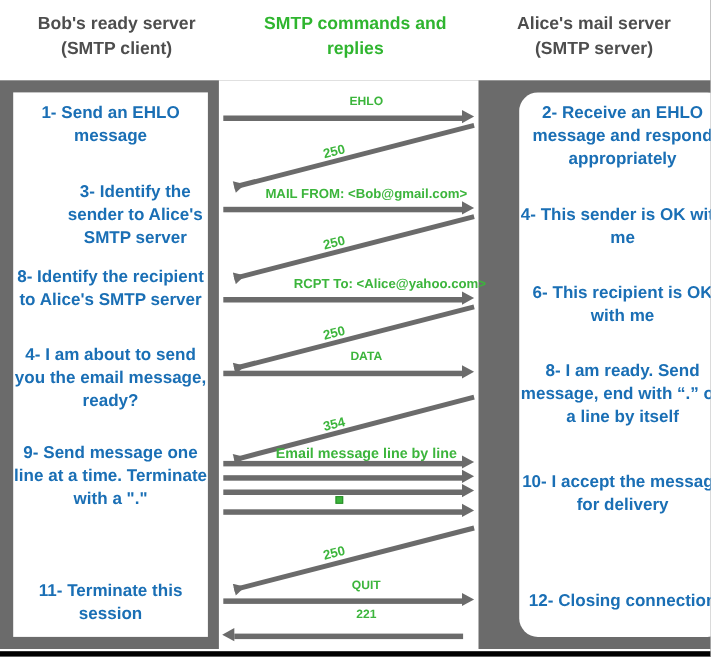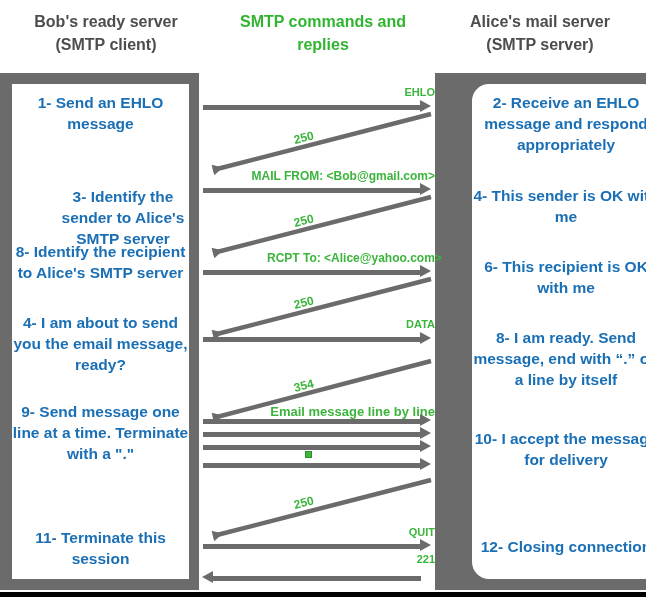--- a/index.html
+++ b/index.html
@@ -56,21 +56,21 @@
   }
 
   
   #lane{
     position:absolute;left:199px;top:73px;width:236px;height:517px;
   }
   .msg-label{
     position:absolute;
     color:#3cb53c;
     font-weight:bold;
-    text-align:right;
+    text-align:center;
     white-space:nowrap;
     left:0;right:0;padding-left:32px;
   }
   .msg-label.sm{font-size:11px;}
   .msg-label.md{font-size:12px;}
   .msg-label.lg{font-size:13px;}
 
   .code-label{
     position:absolute;
     color:#3cb53c;
@@ -119,21 +119,21 @@
     <div>Alice's mail server</div>
     <div>(SMTP server)</div>
   </div>
 
   <div id="frame">
     <div id="frame-inner"></div>
   </div>
 
   <div class="panel" id="panel-left">
     <div class="step" style="top:8px;">1- Send an EHLO message</div>
-    <div class="step" style="top:102px;margin-left:45px;">3- Identify the sender to Alice's SMTP server</div>
+    <div class="step" style="top:80px;margin-left:45px;">3- Identify the sender to Alice's SMTP server</div>
     <div class="step" style="top:157px;">8- Identify
 the recipient to Alice's SMTP server</div>
     <div class="step" style="top:228px;">4- I am about to send you the email message, ready?</div>
     <div class="step" style="top:317px;">9- Send message one line at a time. Terminate with a "."</div>
     <div class="step" style="top:443px;">11- Terminate this session</div>
   </div>
 
   <div class="panel" id="panel-right">
     <div class="step" style="top:8px;">2- Receive an EHLO message and respond appropriately</div>
     <div class="step" style="top:101px;">4- This sender is OK with me</div>

